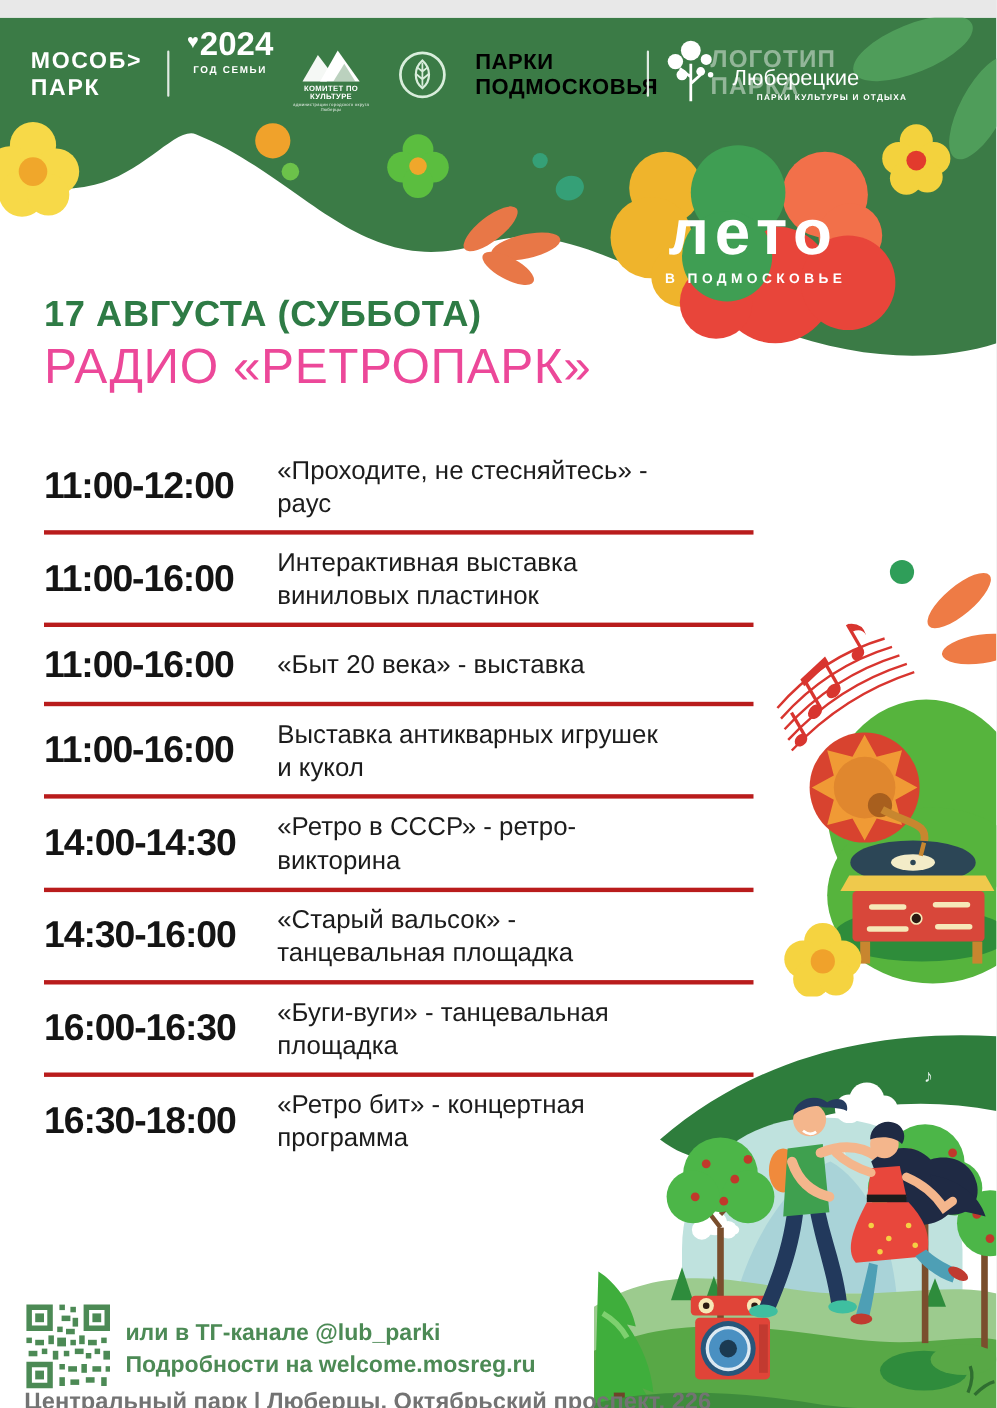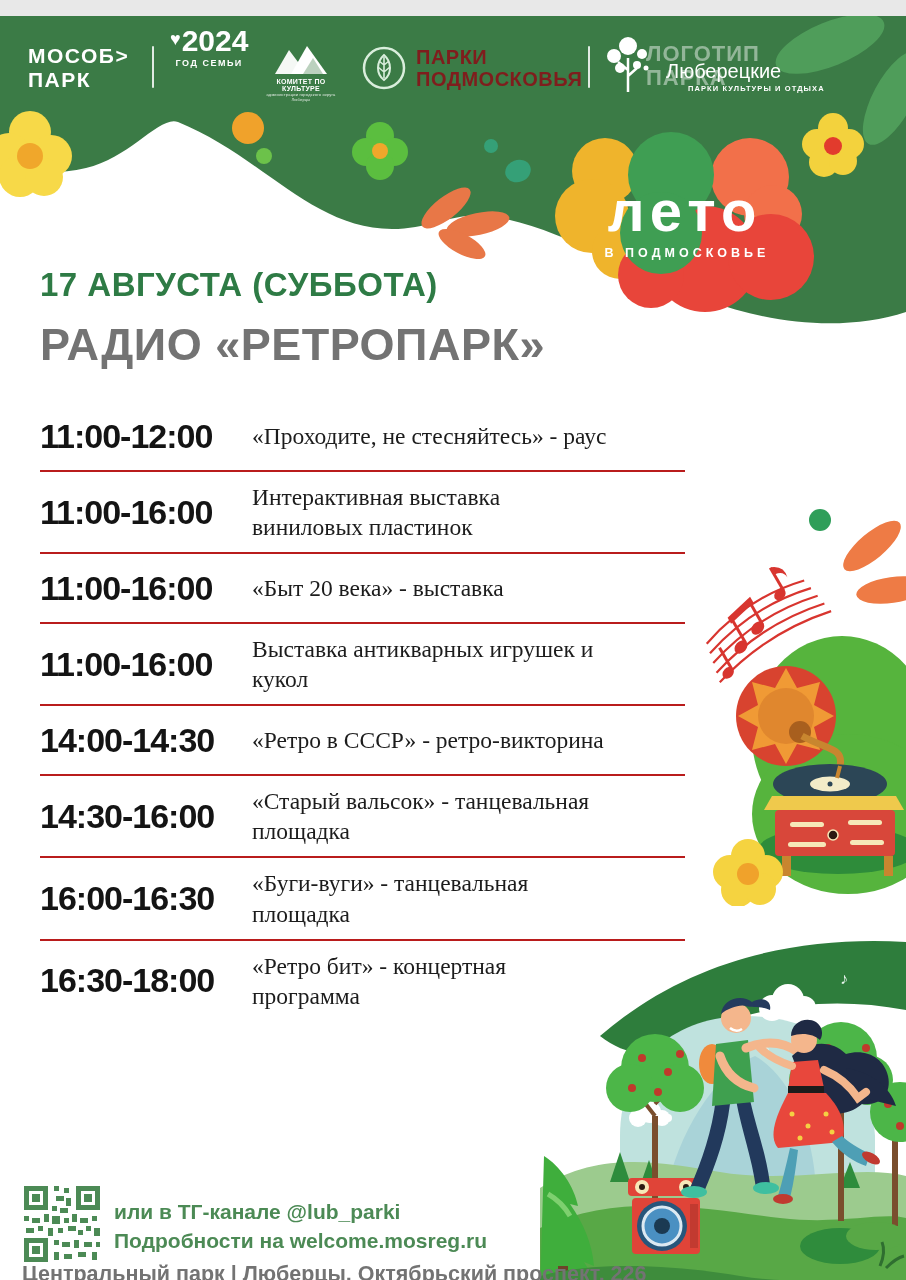--- a/index.html
+++ b/index.html
@@ -14,37 +14,37 @@
   .header{position:absolute;left:0;top:0;width:906px;height:100px;z-index:3;color:#fff;}
   .logo-mosob{position:absolute;left:28px;top:28px;font-weight:800;font-size:21px;letter-spacing:1.5px;line-height:1.12;}
   .vdiv{position:absolute;top:30px;width:2px;height:42px;background:rgba(255,255,255,.85);border-radius:2px;}
   .logo-year{position:absolute;left:170px;top:10px;text-align:center;}
   .logo-year .num{font-weight:800;font-size:30px;line-height:1;}
   .logo-year .num .heart{font-size:18px;vertical-align:6px;margin-right:1px;}
   .logo-year .cap{font-size:9px;font-weight:700;letter-spacing:1.5px;margin-top:2px;}
   .logo-committee{position:absolute;left:258px;top:26px;width:86px;text-align:center;}
   .logo-committee .cap{font-size:7px;font-weight:800;letter-spacing:.3px;margin-top:2px;}
   .logo-committee .sub{font-size:4px;letter-spacing:.2px;opacity:.85;}
-  .logo-parks{position:absolute;left:362px;top:30px;display:flex;align-items:center;gap:10px;color:#7f1d1d;}
+  .logo-parks{position:absolute;left:362px;top:30px;display:flex;align-items:center;gap:26px;color:#000000;}
   .logo-parks .txt{font-weight:700;font-size:20px;line-height:1.1;letter-spacing:.5px;}
   .logo-park-block{position:absolute;left:604px;top:16px;width:230px;height:72px;}
   .park-placeholder{position:absolute;left:42px;top:10px;font-size:22px;line-height:1.1;font-weight:600;letter-spacing:1px;color:rgba(255,255,255,.45);}
   .park-name{position:absolute;left:62px;top:28px;font-size:20px;font-weight:400;color:#fff;}
   .park-name-sub{position:absolute;left:84px;top:52px;font-size:7.5px;font-weight:700;letter-spacing:1.1px;color:#fff;}
 
   
   .date-heading{position:absolute;left:40px;top:250px;z-index:3;font-size:33px;font-weight:800;letter-spacing:.5px;color:#2E7B45;}
-  .event-title{position:absolute;left:40px;top:303px;z-index:3;font-size:45px;font-weight:700;letter-spacing:.5px;color:#737373;}
+  .event-title{position:absolute;left:40px;top:291px;z-index:3;font-size:45px;font-weight:400;letter-spacing:.5px;color:#ec4899;}
 
   
   .schedule{position:absolute;left:40px;top:386px;width:645px;z-index:3;}
-  .row{display:grid;grid-template-columns:212px 1fr;align-items:center;padding:10px 0;border-bottom:2px solid #b91c1c;}
+  .row{display:grid;grid-template-columns:212px 1fr;align-items:center;padding:10px 0;border-bottom:4px solid #b91c1c;}
   .row:last-child{border-bottom:none;}
   .time{font-size:34px;font-weight:800;letter-spacing:-1px;color:#141414;white-space:nowrap;}
-  .activity{font-size:23.5px;font-weight:500;line-height:1.28;color:#1c1c1c;max-width:362px;min-height:48px;display:flex;align-items:center;font-family:Liberation Serif, serif;}
+  .activity{font-size:23.5px;font-weight:500;line-height:1.28;color:#1c1c1c;max-width:362px;min-height:48px;display:flex;align-items:center;}
 
   
   .qr{position:absolute;left:22px;top:1168px;z-index:3;}
   .details{position:absolute;left:114px;top:1181px;z-index:3;font-size:21px;font-weight:700;line-height:1.4;color:#4C8A55;}
   .address{position:absolute;left:22px;top:1246px;z-index:3;font-size:21.5px;font-weight:700;color:#737373;}
 </style>
 </head>
 <body>
 
 <div class="poster">

